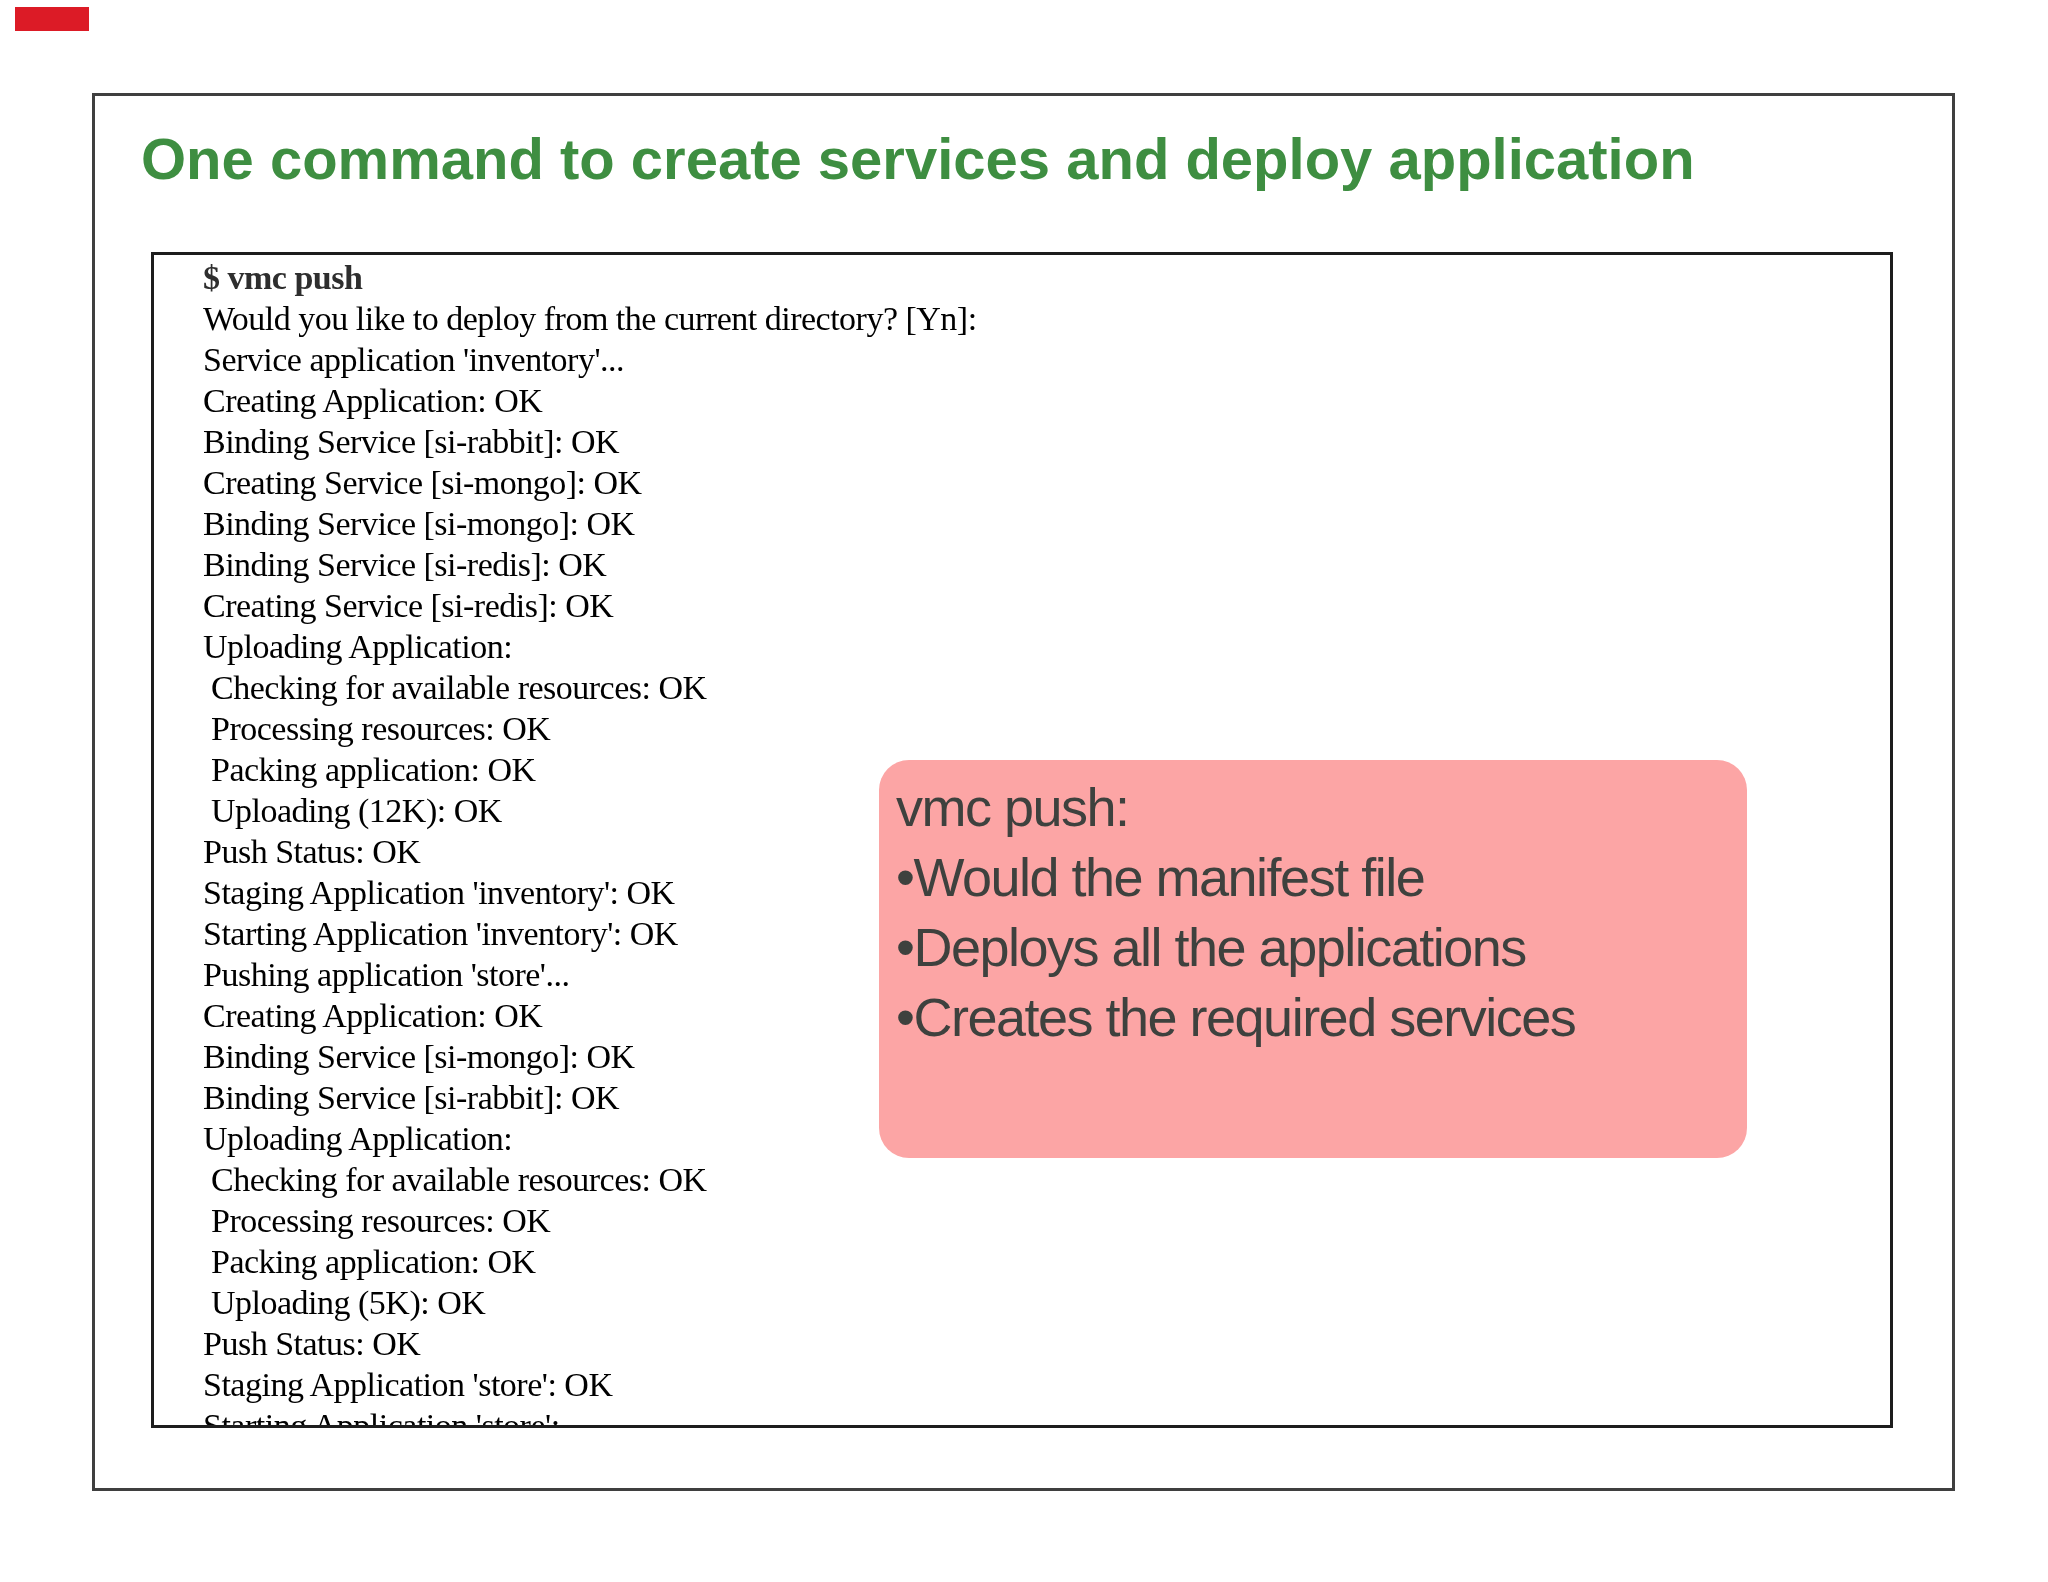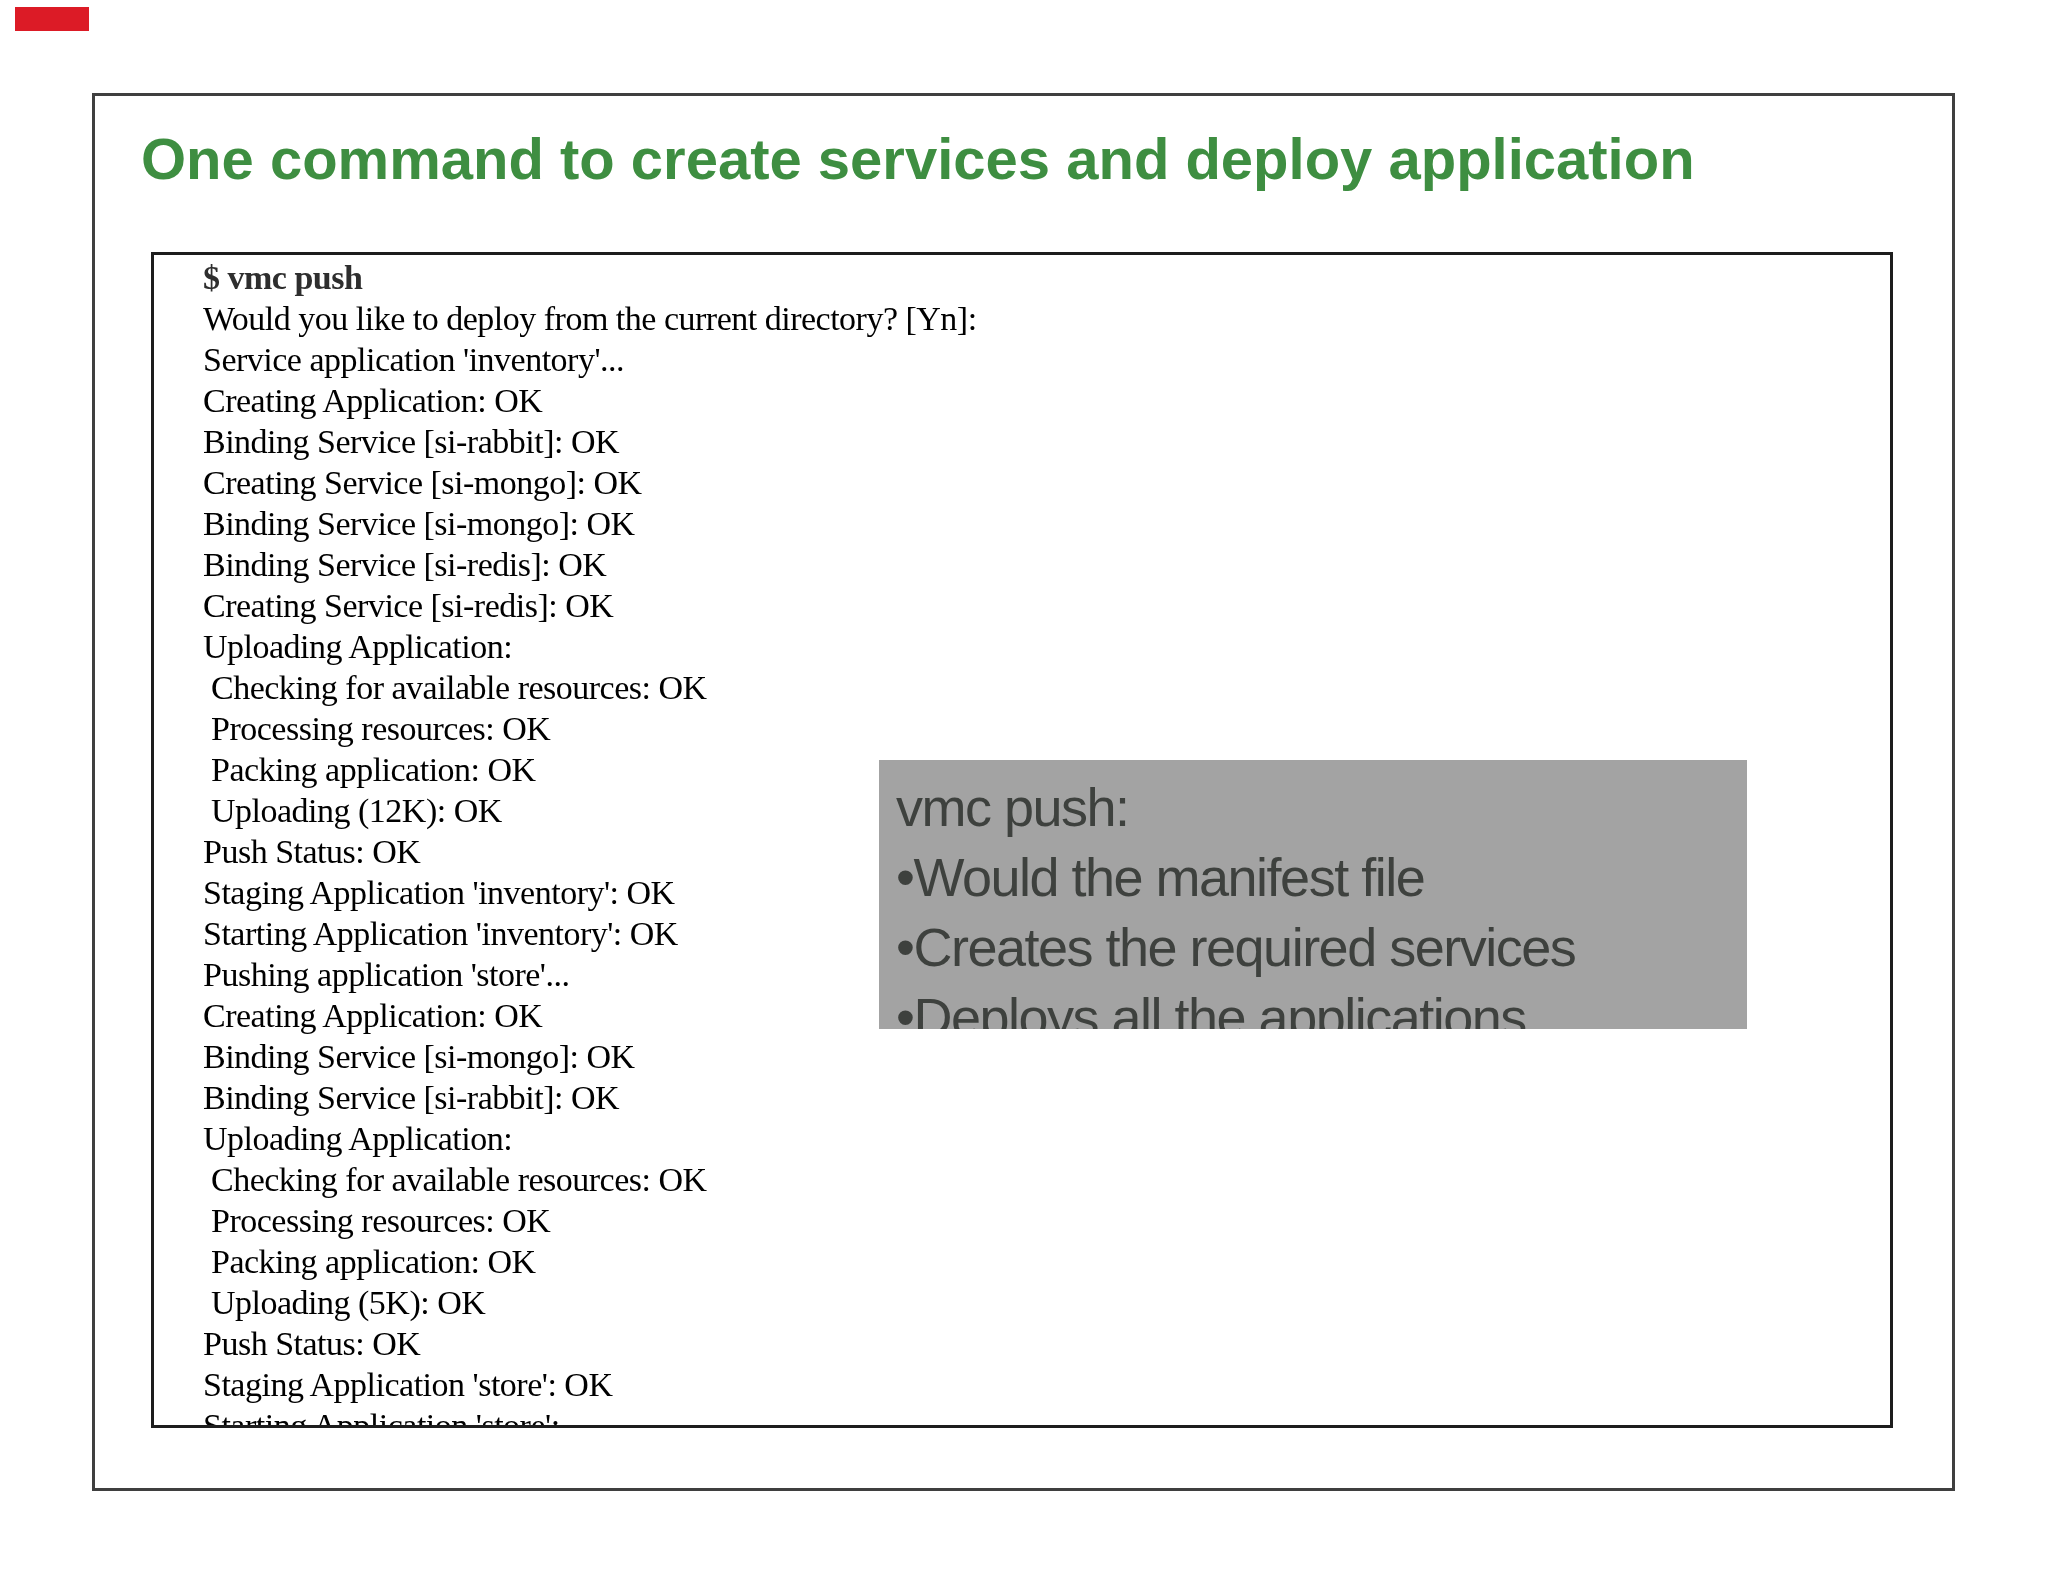--- a/index.html
+++ b/index.html
@@ -70,25 +70,26 @@
   }
   .term-line.prompt {
     font-weight: 700;
     color: #2e2e2e;
   }
   .callout-box {
     position: absolute;
     left: 784px;
     top: 664px;
     width: 868px;
-    height: 269px;
-    background: #a3a3a3;
+    height: 398px;
+    background: #fca5a5;
     box-sizing: border-box;
     padding: 12px 0 0 17px;
     overflow: hidden;
+    border-radius: 30px;
   }
   .callout-line {
     font-family: "Liberation Sans", sans-serif;
     font-weight: 400;
     font-size: 54px;
     line-height: 70px;
     letter-spacing: -1.5px;
     color: #3e413e;
     white-space: pre;
   }
@@ -133,18 +134,18 @@
           <div class="term-line">Push Status: OK</div>
           <div class="term-line">Staging Application 'store': OK</div>
           <div class="term-line">Starting Application 'store': ...</div>
         </div>
     </div>
 
     <div class="callout-box">
       <div class="callout-line">vmc push:</div>
       <div>
           <div class="callout-line">•Would the manifest file</div>
+          <div class="callout-line">•Deploys all the applications</div>
           <div class="callout-line">•Creates the required services</div>
-          <div class="callout-line">•Deploys all the applications</div>
         </div>
     </div>
   </div>
 </div>
 
 </body></html>

